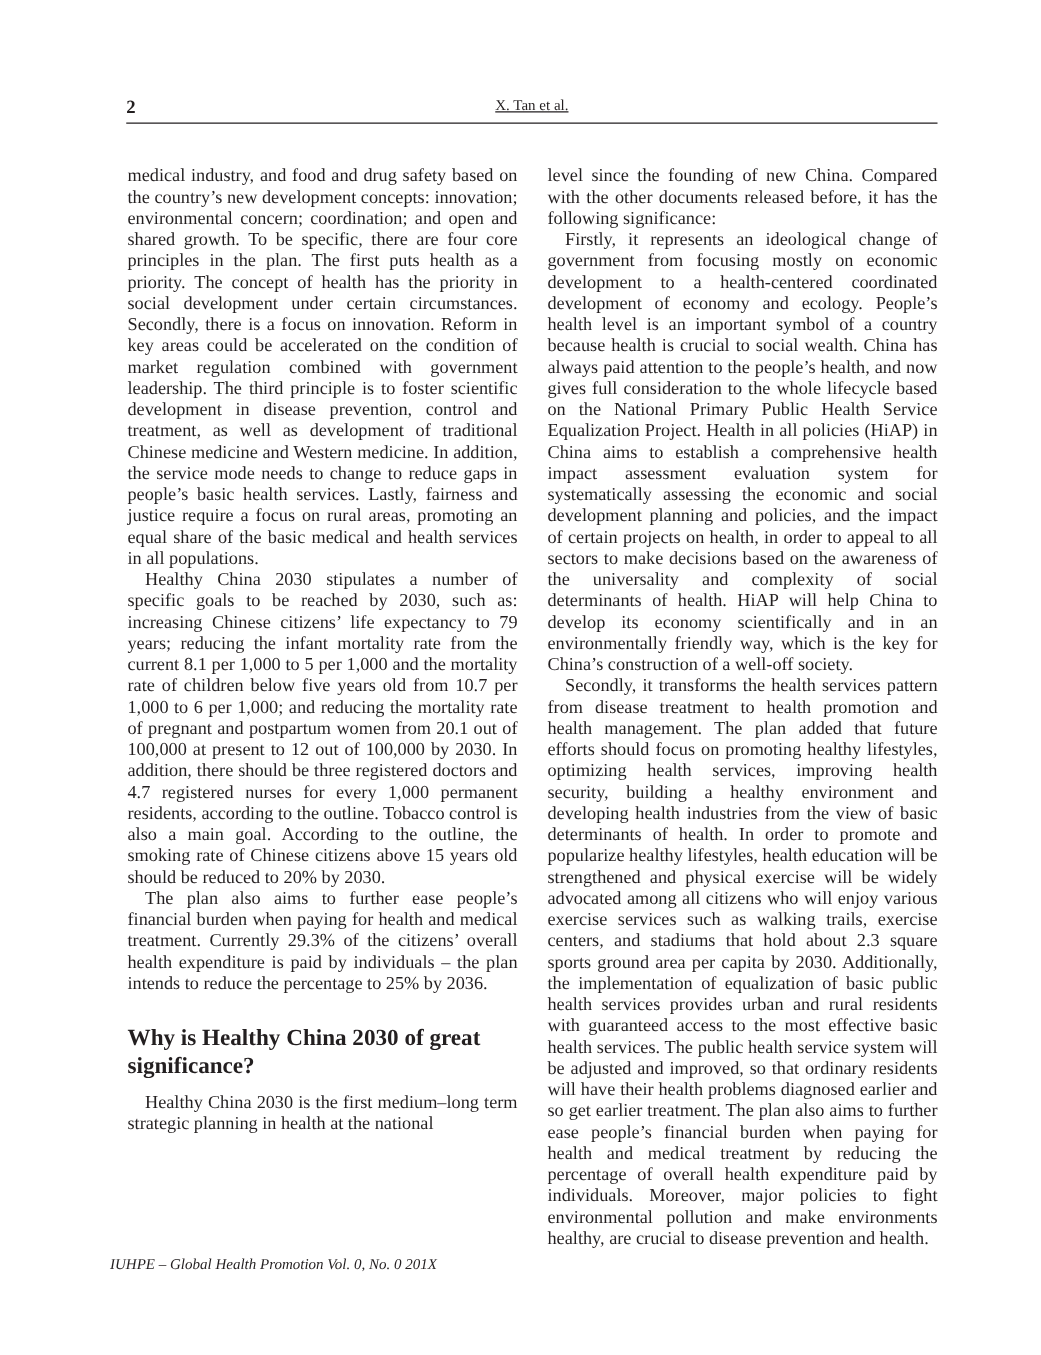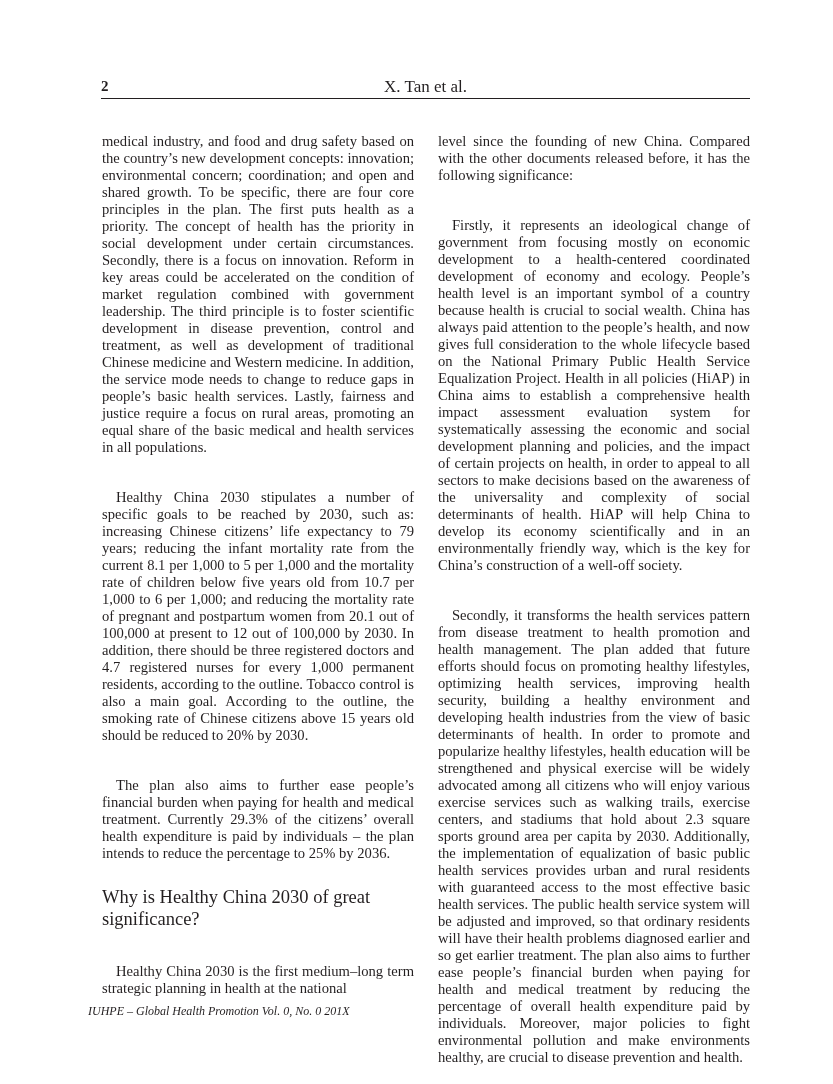--- a/index.html
+++ b/index.html
@@ -9,33 +9,33 @@
       color: #231f20;
     }
     .header {
       position: absolute; left: 101px; top: 76px; width: 649px; height: 22px;
       border-bottom: 1px solid #231f20;
     }
     .page-num {
       position: absolute; left: 0; top: 2px; font-weight: bold; font-size: 15px;
     }
     .running-head {
-      position: absolute; left: 0; right: 0; top: 1px; text-align: center; font-size: 17px;
+      position: absolute; left: 0; right: 0; top: 1px; text-align: center; font-size: 12px; text-decoration: underline;
     }
     .col {
       position: absolute; top: 133px; width: 312px;
       font-size: 14.6px; line-height: 17px; text-align: justify;
       hyphens: none;
     }
     .col-left { left: 102px; }
     .col-right { left: 438px; }
     .col p { margin: 0; }
-    .col p.indent { text-indent: 14px; margin-top: 33px; }
+    .col p.indent { text-indent: 14px; }
     .section-heading {
-      font-weight: normal; font-size: 18.5px; line-height: 22px;
+      font-weight: bold; font-size: 18.5px; line-height: 22px;
       margin: 24px 0 10px 0; text-align: left;
     }
     .footer {
       position: absolute; left: 88px; top: 1004px;
       font-style: italic; font-size: 12px;
     }
   </style>
 </head>
 <body>
 

